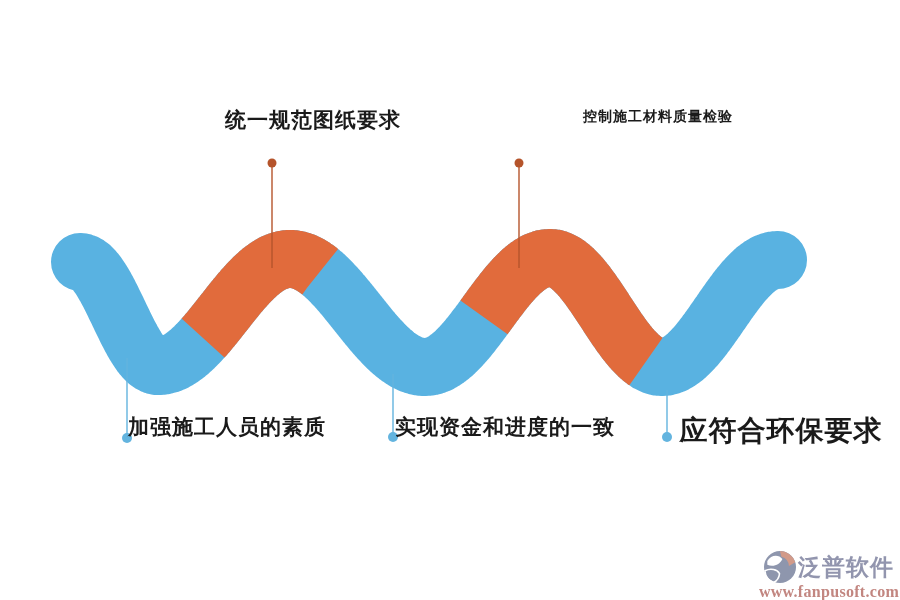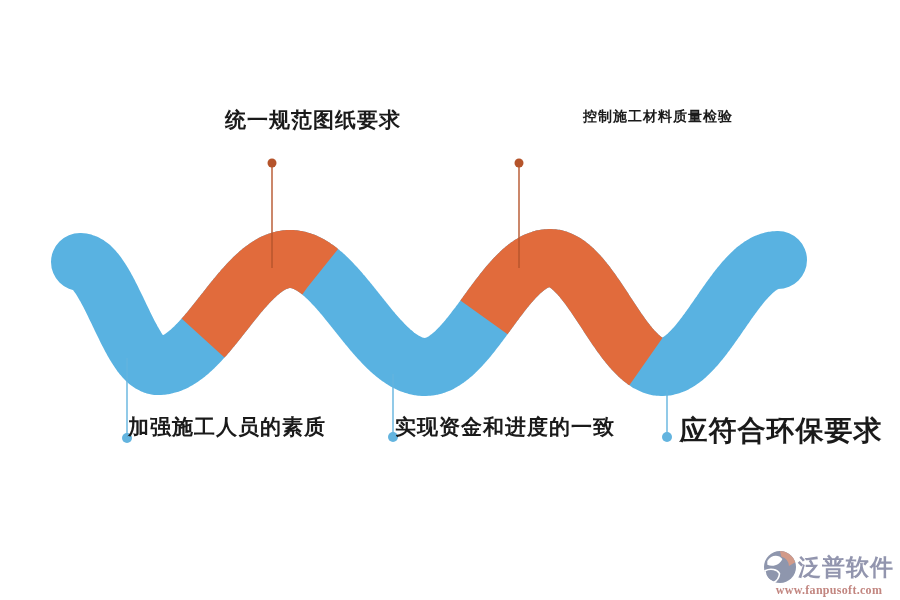--- a/index.html
+++ b/index.html
@@ -12,21 +12,21 @@
   .callout-label{
     position:absolute;transform:translateX(-50%);
     font-weight:700;white-space:nowrap;letter-spacing:1px;line-height:1.08;
   }
   .watermark{
     position:absolute;left:762px;top:551px;width:134px;
     display:flex;flex-direction:column;align-items:center;line-height:1;text-align:right;
   }
   .wm-row{display:flex;align-items:center;gap:2px;}
   .wm-name{font-weight:700;font-size:23px;letter-spacing:1px;white-space:nowrap;}
-  .wm-url{font-family:"Liberation Serif","DejaVu Serif",serif;font-weight:700;font-size:12px;margin-top:1px;letter-spacing:0.3px;white-space:nowrap;}
+  .wm-url{font-family:"Liberation Serif","DejaVu Serif",serif;font-weight:700;font-size:16px;margin-top:1px;letter-spacing:0.3px;white-space:nowrap;}
 </style>
 </head>
 <body>
 
 <div class="stage">
 
   <svg id="wave-svg" width="900" height="600" viewBox="0 0 900 600">
       <path d="M80,262 L81,262 L82,262.2 L83,262.4 L84,262.7 L85,263.1 L86,263.5 L87,264.1 L88,264.7 L89,265.4 L90,266.2 L91,267 L92,268 L93,269 L94,270.1 L95,271.2 L96,272.4 L97,273.7 L98,275.1 L99,276.5 L100,278 L101,279.5 L102,281.1 L103,282.8 L104,284.5 L105,286.2 L106,288 L107,289.8 L108,291.7 L109,293.6 L110,295.6 L111,297.5 L112,299.5 L113,301.6 L114,303.6 L115,305.7 L116,307.7 L117,309.8 L118,311.9 L119,314 L120,316.1 L121,318.2 L122,320.3 L123,322.3 L124,324.4 L125,326.4 L126,328.5 L127,330.5 L128,332.4 L129,334.4 L130,336.3 L131,338.2 L132,340 L133,341.8 L134,343.5 L135,345.2 L136,346.9 L137,348.5 L138,350 L139,351.5 L140,352.9 L141,354.3 L142,355.6 L143,356.8 L144,357.9 L145,359 L146,360 L147,361 L148,361.8 L149,362.6 L150,363.3 L151,363.9 L152,364.5 L153,364.9 L154,365.3 L155,365.6 L156,365.8 L157,366 L158,366 L159,366 L160,365.9 L161,365.9 L162,365.8 L163,365.6 L164,365.5 L165,365.3 L166,365 L167,364.8 L168,364.5 L169,364.2 L170,363.8 L171,363.5 L172,363.1 L173,362.6 L174,362.2 L175,361.7 L176,361.2 L177,360.6 L178,360.1 L179,359.5 L180,358.8 L181,358.2 L182,357.5 L183,356.8 L184,356.1 L185,355.3 L186,354.6 L187,353.8 L188,352.9 L189,352.1 L190,351.2 L191,350.3 L192,349.4 L193,348.5 L194,347.5 L195,346.6 L196,345.6 L197,344.6 L198,343.5 L199,342.5 L200,341.4 L201,340.3 L202,339.3 L203,338.1 L204,337 L205,335.9 L206,334.7 L207,333.6 L208,332.4 L209,331.2 L210,330 L211,328.8 L212,327.6 L213,326.3 L214,325.1 L215,323.9 L216,322.6 L217,321.4 L218,320.1 L219,318.9 L220,317.6 L221,316.3 L222,315 L223,313.8 L224,312.5 L225,311.2 L226,310 L227,308.7 L228,307.4 L229,306.1 L230,304.9 L231,303.6 L232,302.4 L233,301.1 L234,299.9 L235,298.7 L236,297.4 L237,296.2 L238,295 L239,293.8 L240,292.6 L241,291.4 L242,290.3 L243,289.1 L244,288 L245,286.9 L246,285.8 L247,284.7 L248,283.6 L249,282.5 L250,281.5 L251,280.4 L252,279.4 L253,278.4 L254,277.5 L255,276.5 L256,275.6 L257,274.7 L258,273.8 L259,272.9 L260,272.1 L261,271.2 L262,270.4 L263,269.7 L264,268.9 L265,268.2 L266,267.5 L267,266.8 L268,266.2 L269,265.5 L270,264.9 L271,264.4 L272,263.8 L273,263.3 L274,262.8 L275,262.4 L276,261.9 L277,261.5 L278,261.2 L279,260.8 L280,260.5 L281,260.2 L282,260 L283,259.7 L284,259.5 L285,259.4 L286,259.2 L287,259.1 L288,259.1 L289,259 L290,259 L291,259 L292,259.1 L293,259.1 L294,259.2 L295,259.4 L296,259.5 L297,259.7 L298,259.9 L299,260.2 L300,260.5 L301,260.8 L302,261.1 L303,261.5 L304,261.8 L305,262.3 L306,262.7 L307,263.2 L308,263.7 L309,264.2 L310,264.7 L311,265.3 L312,265.9 L313,266.6 L314,267.2 L315,267.9 L316,268.6 L317,269.3 L318,270.1 L319,270.8 L320,271.6 L321,272.5 L322,273.3 L323,274.2 L324,275 L325,275.9 L326,276.9 L327,277.8 L328,278.8 L329,279.8 L330,280.8 L331,281.8 L332,282.8 L333,283.9 L334,284.9 L335,286 L336,287.1 L337,288.2 L338,289.3 L339,290.5 L340,291.6 L341,292.8 L342,293.9 L343,295.1 L344,296.3 L345,297.5 L346,298.7 L347,299.9 L348,301.2 L349,302.4 L350,303.6 L351,304.9 L352,306.1 L353,307.4 L354,308.6 L355,309.9 L356,311.1 L357,312.4 L358,313.6 L359,314.9 L360,316.1 L361,317.4 L362,318.6 L363,319.9 L364,321.1 L365,322.4 L366,323.6 L367,324.8 L368,326.1 L369,327.3 L370,328.5 L371,329.7 L372,330.9 L373,332.1 L374,333.2 L375,334.4 L376,335.5 L377,336.7 L378,337.8 L379,338.9 L380,340 L381,341.1 L382,342.1 L383,343.2 L384,344.2 L385,345.2 L386,346.2 L387,347.2 L388,348.2 L389,349.1 L390,350.1 L391,351 L392,351.8 L393,352.7 L394,353.5 L395,354.4 L396,355.2 L397,355.9 L398,356.7 L399,357.4 L400,358.1 L401,358.8 L402,359.4 L403,360.1 L404,360.7 L405,361.3 L406,361.8 L407,362.3 L408,362.8 L409,363.3 L410,363.7 L411,364.2 L412,364.5 L413,364.9 L414,365.2 L415,365.5 L416,365.8 L417,366.1 L418,366.3 L419,366.5 L420,366.6 L421,366.8 L422,366.9 L423,366.9 L424,367 L425,367 L426,367 L427,366.9 L428,366.8 L429,366.7 L430,366.6 L431,366.4 L432,366.2 L433,365.9 L434,365.6 L435,365.3 L436,364.9 L437,364.5 L438,364.1 L439,363.7 L440,363.2 L441,362.7 L442,362.1 L443,361.5 L444,360.9 L445,360.3 L446,359.6 L447,358.9 L448,358.1 L449,357.4 L450,356.6 L451,355.8 L452,354.9 L453,354.1 L454,353.2 L455,352.2 L456,351.3 L457,350.3 L458,349.3 L459,348.3 L460,347.2 L461,346.2 L462,345.1 L463,344 L464,342.8 L465,341.7 L466,340.5 L467,339.4 L468,338.2 L469,336.9 L470,335.7 L471,334.5 L472,333.2 L473,331.9 L474,330.6 L475,329.3 L476,328 L477,326.7 L478,325.4 L479,324.1 L480,322.7 L481,321.4 L482,320 L483,318.7 L484,317.3 L485,315.9 L486,314.6 L487,313.2 L488,311.8 L489,310.4 L490,309.1 L491,307.7 L492,306.3 L493,305 L494,303.6 L495,302.3 L496,300.9 L497,299.6 L498,298.3 L499,297 L500,295.7 L501,294.4 L502,293.1 L503,291.8 L504,290.5 L505,289.3 L506,288.1 L507,286.8 L508,285.6 L509,284.5 L510,283.3 L511,282.2 L512,281 L513,279.9 L514,278.8 L515,277.8 L516,276.7 L517,275.7 L518,274.7 L519,273.7 L520,272.8 L521,271.8 L522,270.9 L523,270.1 L524,269.2 L525,268.4 L526,267.6 L527,266.9 L528,266.1 L529,265.4 L530,264.7 L531,264.1 L532,263.5 L533,262.9 L534,262.3 L535,261.8 L536,261.3 L537,260.9 L538,260.5 L539,260.1 L540,259.7 L541,259.4 L542,259.1 L543,258.8 L544,258.6 L545,258.4 L546,258.3 L547,258.2 L548,258.1 L549,258 L550,258 L551,258 L552,258.1 L553,258.2 L554,258.3 L555,258.5 L556,258.8 L557,259 L558,259.4 L559,259.7 L560,260.1 L561,260.6 L562,261.1 L563,261.6 L564,262.1 L565,262.8 L566,263.4 L567,264.1 L568,264.8 L569,265.6 L570,266.4 L571,267.2 L572,268.1 L573,269 L574,269.9 L575,270.9 L576,271.9 L577,272.9 L578,274 L579,275.1 L580,276.2 L581,277.3 L582,278.5 L583,279.7 L584,281 L585,282.2 L586,283.5 L587,284.8 L588,286.1 L589,287.5 L590,288.9 L591,290.2 L592,291.6 L593,293.1 L594,294.5 L595,295.9 L596,297.4 L597,298.9 L598,300.4 L599,301.9 L600,303.4 L601,304.9 L602,306.4 L603,307.9 L604,309.4 L605,311 L606,312.5 L607,314 L608,315.6 L609,317.1 L610,318.6 L611,320.1 L612,321.6 L613,323.1 L614,324.6 L615,326.1 L616,327.6 L617,329.1 L618,330.5 L619,331.9 L620,333.4 L621,334.8 L622,336.1 L623,337.5 L624,338.9 L625,340.2 L626,341.5 L627,342.8 L628,344 L629,345.3 L630,346.5 L631,347.7 L632,348.8 L633,349.9 L634,351 L635,352.1 L636,353.1 L637,354.1 L638,355.1 L639,356 L640,356.9 L641,357.8 L642,358.6 L643,359.4 L644,360.2 L645,360.9 L646,361.6 L647,362.2 L648,362.9 L649,363.4 L650,363.9 L651,364.4 L652,364.9 L653,365.3 L654,365.6 L655,366 L656,366.2 L657,366.5 L658,366.7 L659,366.8 L660,366.9 L661,367 L662,367 L663,367 L664,366.9 L665,366.8 L666,366.7 L667,366.5 L668,366.3 L669,366 L670,365.7 L671,365.4 L672,365 L673,364.6 L674,364.2 L675,363.7 L676,363.2 L677,362.6 L678,362.1 L679,361.4 L680,360.8 L681,360.1 L682,359.3 L683,358.6 L684,357.8 L685,357 L686,356.1 L687,355.2 L688,354.3 L689,353.3 L690,352.3 L691,351.3 L692,350.3 L693,349.2 L694,348.1 L695,347 L696,345.9 L697,344.7 L698,343.5 L699,342.3 L700,341.1 L701,339.8 L702,338.6 L703,337.3 L704,336 L705,334.6 L706,333.3 L707,331.9 L708,330.6 L709,329.2 L710,327.8 L711,326.4 L712,325 L713,323.6 L714,322.2 L715,320.7 L716,319.3 L717,317.8 L718,316.4 L719,314.9 L720,313.5 L721,312.1 L722,310.6 L723,309.2 L724,307.7 L725,306.3 L726,304.8 L727,303.4 L728,302 L729,300.6 L730,299.2 L731,297.8 L732,296.4 L733,295.1 L734,293.7 L735,292.4 L736,291 L737,289.7 L738,288.4 L739,287.2 L740,285.9 L741,284.7 L742,283.5 L743,282.3 L744,281.1 L745,280 L746,278.9 L747,277.8 L748,276.7 L749,275.7 L750,274.7 L751,273.7 L752,272.7 L753,271.8 L754,270.9 L755,270 L756,269.2 L757,268.4 L758,267.7 L759,266.9 L760,266.2 L761,265.6 L762,264.9 L763,264.4 L764,263.8 L765,263.3 L766,262.8 L767,262.4 L768,262 L769,261.6 L770,261.3 L771,261 L772,260.7 L773,260.5 L774,260.3 L775,260.2 L776,260.1 L777,260 L778,260" fill="none" stroke="#59B2E1" stroke-width="58" stroke-linecap="round" stroke-linejoin="round"></path>
       <path d="M203,338.1 L204,337 L205,335.9 L206,334.7 L207,333.6 L208,332.4 L209,331.2 L210,330 L211,328.8 L212,327.6 L213,326.3 L214,325.1 L215,323.9 L216,322.6 L217,321.4 L218,320.1 L219,318.9 L220,317.6 L221,316.3 L222,315 L223,313.8 L224,312.5 L225,311.2 L226,310 L227,308.7 L228,307.4 L229,306.1 L230,304.9 L231,303.6 L232,302.4 L233,301.1 L234,299.9 L235,298.7 L236,297.4 L237,296.2 L238,295 L239,293.8 L240,292.6 L241,291.4 L242,290.3 L243,289.1 L244,288 L245,286.9 L246,285.8 L247,284.7 L248,283.6 L249,282.5 L250,281.5 L251,280.4 L252,279.4 L253,278.4 L254,277.5 L255,276.5 L256,275.6 L257,274.7 L258,273.8 L259,272.9 L260,272.1 L261,271.2 L262,270.4 L263,269.7 L264,268.9 L265,268.2 L266,267.5 L267,266.8 L268,266.2 L269,265.5 L270,264.9 L271,264.4 L272,263.8 L273,263.3 L274,262.8 L275,262.4 L276,261.9 L277,261.5 L278,261.2 L279,260.8 L280,260.5 L281,260.2 L282,260 L283,259.7 L284,259.5 L285,259.4 L286,259.2 L287,259.1 L288,259.1 L289,259 L290,259 L291,259 L292,259.1 L293,259.1 L294,259.2 L295,259.4 L296,259.5 L297,259.7 L298,259.9 L299,260.2 L300,260.5 L301,260.8 L302,261.1 L303,261.5 L304,261.8 L305,262.3 L306,262.7 L307,263.2 L308,263.7 L309,264.2 L310,264.7 L311,265.3 L312,265.9 L313,266.6 L314,267.2 L315,267.9 L316,268.6 L317,269.3 L318,270.1 L319,270.8 L320,271.6" fill="none" stroke="#E16B3C" stroke-width="58" stroke-linecap="butt" stroke-linejoin="round"></path>
       <path d="M484,317.3 L485,315.9 L486,314.6 L487,313.2 L488,311.8 L489,310.4 L490,309.1 L491,307.7 L492,306.3 L493,305 L494,303.6 L495,302.3 L496,300.9 L497,299.6 L498,298.3 L499,297 L500,295.7 L501,294.4 L502,293.1 L503,291.8 L504,290.5 L505,289.3 L506,288.1 L507,286.8 L508,285.6 L509,284.5 L510,283.3 L511,282.2 L512,281 L513,279.9 L514,278.8 L515,277.8 L516,276.7 L517,275.7 L518,274.7 L519,273.7 L520,272.8 L521,271.8 L522,270.9 L523,270.1 L524,269.2 L525,268.4 L526,267.6 L527,266.9 L528,266.1 L529,265.4 L530,264.7 L531,264.1 L532,263.5 L533,262.9 L534,262.3 L535,261.8 L536,261.3 L537,260.9 L538,260.5 L539,260.1 L540,259.7 L541,259.4 L542,259.1 L543,258.8 L544,258.6 L545,258.4 L546,258.3 L547,258.2 L548,258.1 L549,258 L550,258 L551,258 L552,258.1 L553,258.2 L554,258.3 L555,258.5 L556,258.8 L557,259 L558,259.4 L559,259.7 L560,260.1 L561,260.6 L562,261.1 L563,261.6 L564,262.1 L565,262.8 L566,263.4 L567,264.1 L568,264.8 L569,265.6 L570,266.4 L571,267.2 L572,268.1 L573,269 L574,269.9 L575,270.9 L576,271.9 L577,272.9 L578,274 L579,275.1 L580,276.2 L581,277.3 L582,278.5 L583,279.7 L584,281 L585,282.2 L586,283.5 L587,284.8 L588,286.1 L589,287.5 L590,288.9 L591,290.2 L592,291.6 L593,293.1 L594,294.5 L595,295.9 L596,297.4 L597,298.9 L598,300.4 L599,301.9 L600,303.4 L601,304.9 L602,306.4 L603,307.9 L604,309.4 L605,311 L606,312.5 L607,314 L608,315.6 L609,317.1 L610,318.6 L611,320.1 L612,321.6 L613,323.1 L614,324.6 L615,326.1 L616,327.6 L617,329.1 L618,330.5 L619,331.9 L620,333.4 L621,334.8 L622,336.1 L623,337.5 L624,338.9 L625,340.2 L626,341.5 L627,342.8 L628,344 L629,345.3 L630,346.5 L631,347.7 L632,348.8 L633,349.9 L634,351 L635,352.1 L636,353.1 L637,354.1 L638,355.1 L639,356 L640,356.9 L641,357.8 L642,358.6 L643,359.4 L644,360.2 L645,360.9 L646,361.6" fill="none" stroke="#E16B3C" stroke-width="58" stroke-linecap="butt" stroke-linejoin="round"></path>

